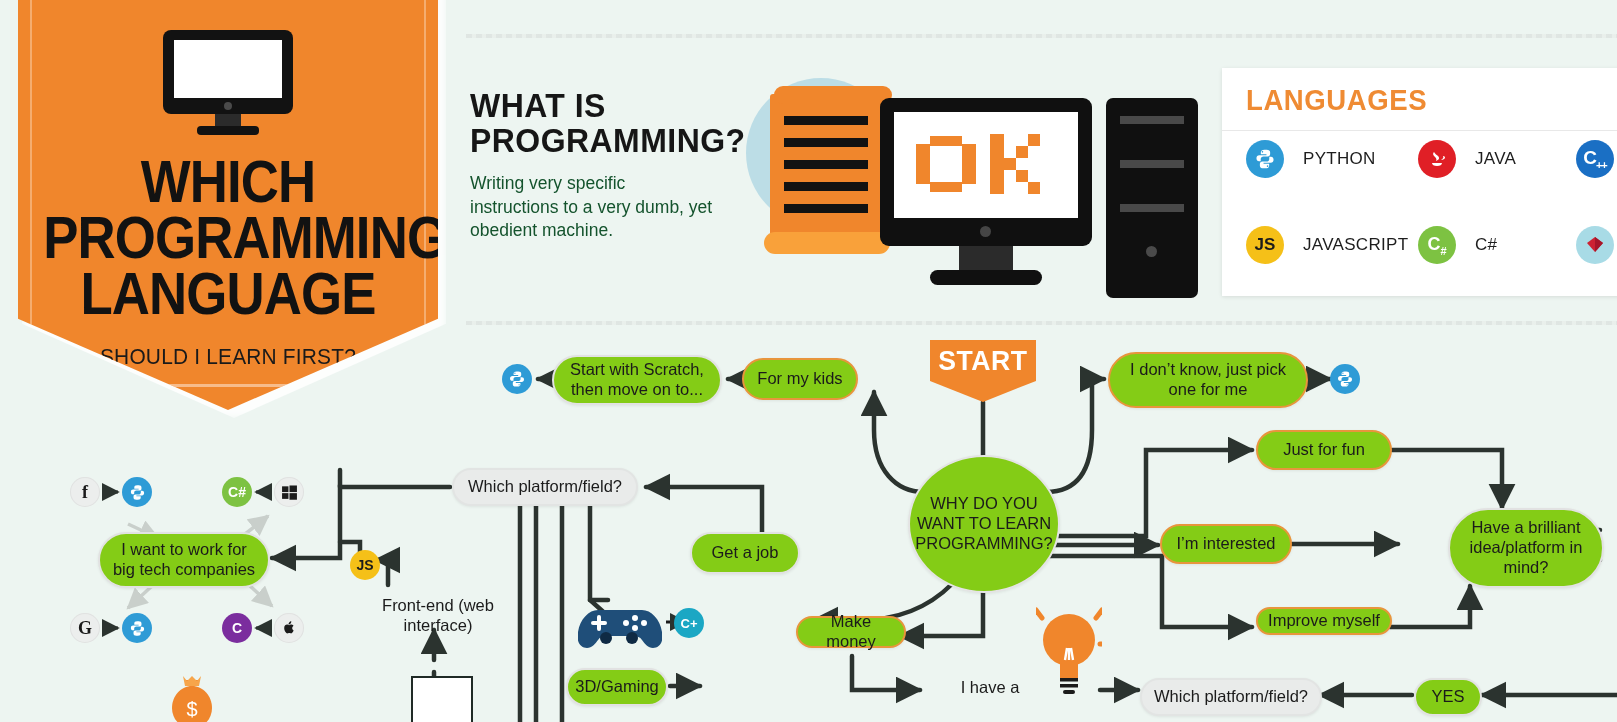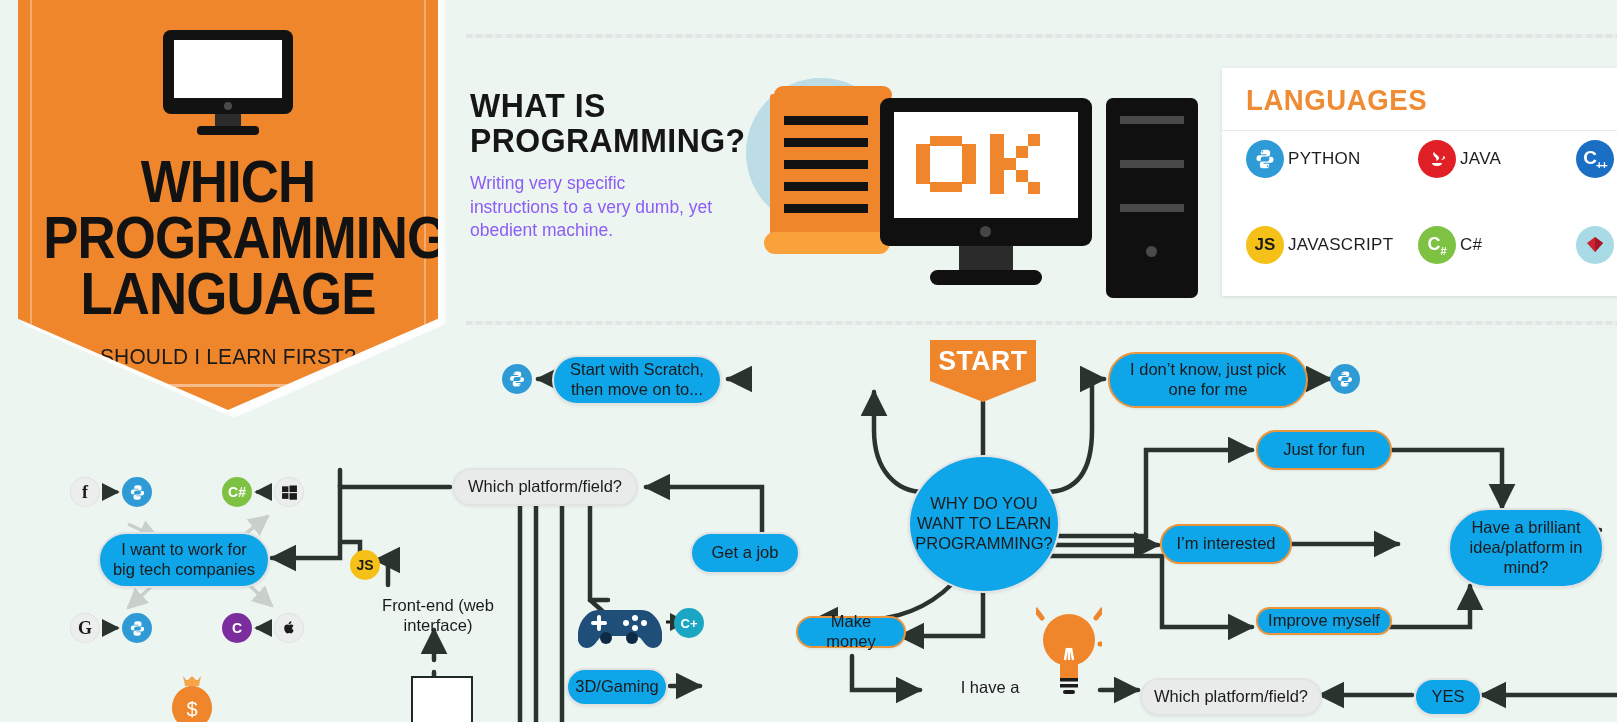--- a/index.html
+++ b/index.html
@@ -58,21 +58,21 @@
 
   
   .wip-head {
     position: absolute; left: 470px; top: 88px; width: 300px;
     font-family: "Liberation Sans Narrow", "Liberation Sans", sans-serif;
     font-weight: 700; font-size: 34px; line-height: 1.04; color: #161616;
     letter-spacing: .5px; transform: scaleX(.94); transform-origin: left top;
   }
   .wip-body {
     position: absolute; left: 470px; top: 172px; width: 248px;
-    font-size: 17.5px; line-height: 1.35; color: #8b5cf6;
+    font-size: 17.5px; line-height: 1.35; color: #14532d;
   }
 
   
   .hero { position: absolute; left: 738px; top: 70px; width: 470px; height: 240px; }
   .hero-blob { position: absolute; left: 8px; top: 8px; width: 150px; height: 150px;
                border-radius: 50%; background: #bcdde6; }
   .scroll { position: absolute; left: 32px; top: 10px; width: 118px; height: 190px; }
   .scroll-body { position: absolute; left: 0; top: 14px; width: 112px; height: 150px;
                  background: #f0862c; border-radius: 3px; }
   .scroll-roll-t { position: absolute; left: 4px; top: 6px; width: 118px; height: 18px;
@@ -108,30 +108,30 @@
     background: #ffffff; box-shadow: 0 1px 4px rgba(0,0,0,.10);
   }
   .lang-title {
     position: absolute; left: 24px; top: 16px;
     font-family: "Liberation Sans Narrow", "Liberation Sans", sans-serif;
     font-weight: 700; font-size: 29px; color: #ef8b33; letter-spacing: .6px;
     transform: scaleX(.95); transform-origin: left top;
   }
   .lang-rule { position: absolute; left: 0; top: 62px; width: 420px; height: 1px; background: #e8e8e8; }
   .lang-grid { position: absolute; left: 24px; top: 72px; width: 396px; }
-  .lang-item { position: absolute; display: flex; align-items: center; gap: 4px; }
+  .lang-item { position: absolute; display: flex; align-items: center; gap: 19px; }
   .lang-item .name { font-size: 17px; color: #1d1d1d; letter-spacing: .3px; white-space: nowrap; }
   .badge { width: 38px; height: 38px; border-radius: 50%; flex: 0 0 38px;
            display: flex; align-items: center; justify-content: center;
            font-weight: 700; color: #fff; }
 
   
   .node {
     position: absolute; display: flex; align-items: center; justify-content: center;
-    text-align: center; background: #0ea5e9; border-radius: 999px;
+    text-align: center; background: #84cc16; border-radius: 999px;
     font-size: 16.5px; color: #1b1b1b; line-height: 1.2;
     border: 2px solid #e2e2e2; box-shadow: 0 1px 3px rgba(0,0,0,.07);
     padding: 4px 10px;
   }
   .node.orange { border-color: #e8953c; }
   .node.gray { background: #e9ebea; border-color: #e2e4e3; }
   .node.circle { border-radius: 50%; border-color: #e4e4e4; }
 
   .start-banner {
     position: absolute; left: 930px; top: 340px; width: 106px; height: 62px;
@@ -374,20 +374,23 @@
   </svg>
 
   <div class="start-banner">
     <span>START</span>
   </div>
 
   <div class="node circle" style="left:908px; top:455px; width:152px; height:138px; padding:0 18px;">
     <span>WHY DO YOU WANT TO LEARN PROGRAMMING?</span>
   </div>
 
+  <div class="node orange" style="left:742px; top:358px; width:116px; height:42px;">
+    <span>For my kids</span>
+  </div>
 
   <div class="node" style="left:552px; top:355px; width:170px; height:50px;">
     <span>Start with Scratch, then move on to...</span>
   </div>
   <div class="mini" style="left:502px; top:364px; background:#2e9bd6;">
     <svg width="18" height="18" viewBox="0 0 18 18">
         <path d="M8.6 1.4c-2 0-3 .8-3 2.1v1.6h4.6v.8H4.3c-1.3 0-2.3.9-2.3 2.5s.9 2.4 2.1 2.4h1.4V9.1c0-1.3 1-2.2 2.4-2.2h3.3c1.2 0 2-.8 2-2V3.5c0-1.3-1-2.1-2.9-2.1H8.6zM6.9 2.5a.65.65 0 1 1 0 1.3.65.65 0 0 1 0-1.3z" fill="#fff"></path>
         <path d="M9.4 16.6c2 0 3-.8 3-2.1v-1.6H7.8v-.8h5.9c1.3 0 2.3-.9 2.3-2.5s-.9-2.4-2.1-2.4h-1.4v1.7c0 1.3-1 2.2-2.4 2.2H6.8c-1.2 0-2 .8-2 2v1.4c0 1.3 1 2.1 2.9 2.1h1.7zm1.7-1.1a.65.65 0 1 1 0-1.3.65.65 0 0 1 0 1.3z" fill="#fff"></path>
       </svg>
   </div>

